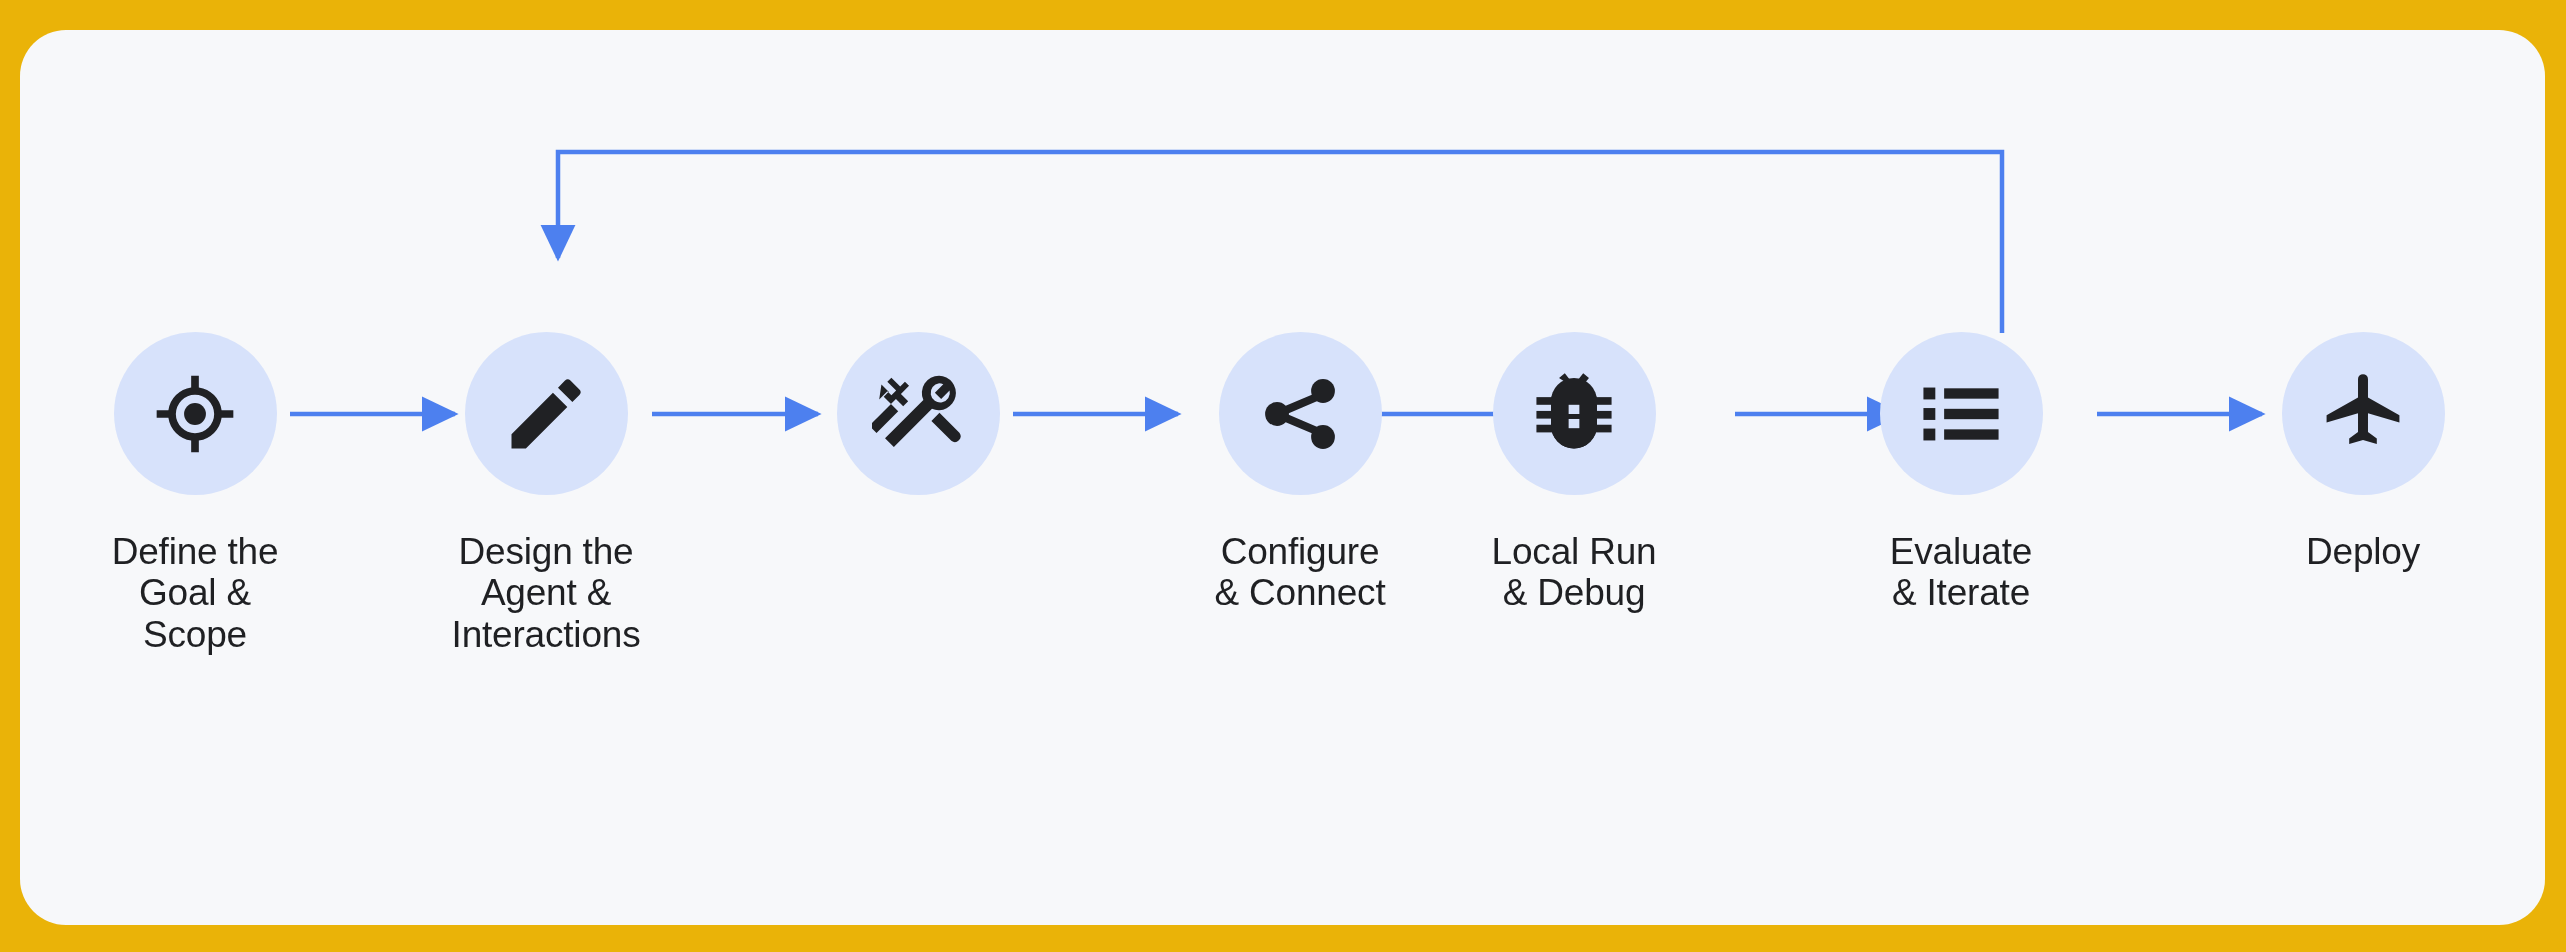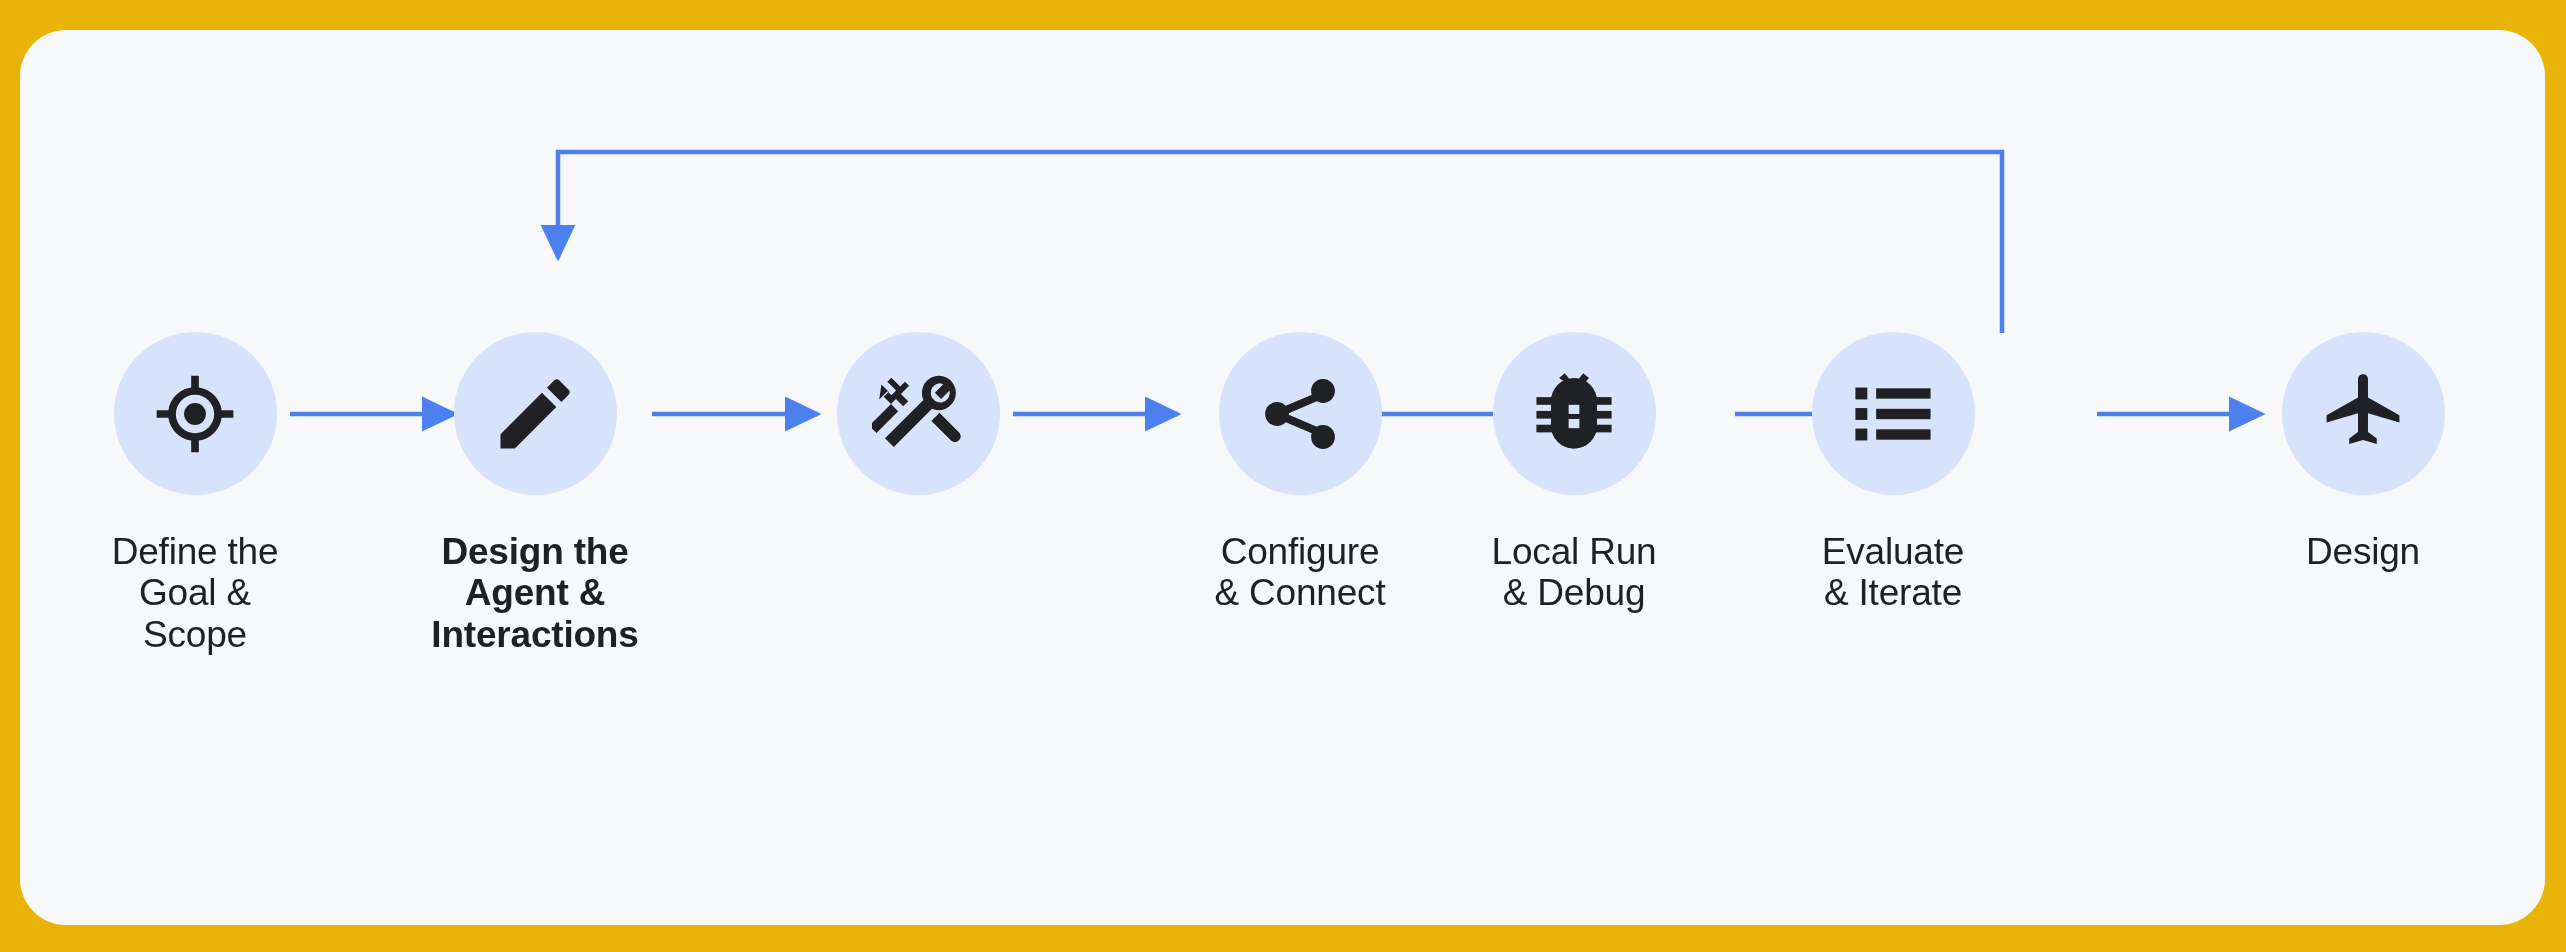--- a/index.html
+++ b/index.html
@@ -118,21 +118,21 @@
       <svg viewBox="0 0 24 24">
         <path d="M11 2h2v3.06A7.01 7.01 0 0 1 18.94 11H22v2h-3.06A7.01 7.01 0 0 1 13 18.94V22h-2v-3.06A7.01 7.01 0 0 1 5.06 13H2v-2h3.06A7.01 7.01 0 0 1 11 5.06V2Zm1 5a5 5 0 1 0 0 10a5 5 0 0 0 0-10Z"></path>
         <circle cx="12" cy="12" r="2.85"></circle>
       </svg>
     </div>
     <div class="node-label">Define the
 Goal &amp;
 Scope</div>
   </div>
 
-  <div class="node" style="left:405px;font-weight:bold;">
+  <div class="node" style="left:416px;">
     <div class="node-circle">
       <svg viewBox="0 0 24 24">
         <path d="M3 17.25V21h3.75L17.56 10.19l-3.75-3.75L3 17.25ZM20.71 7.04a1 1 0 0 0 0-1.41l-2.34-2.34a1 1 0 0 0-1.41 0l-1.83 1.83l3.75 3.75l1.83-1.83Z"></path>
       </svg>
     </div>
     <div class="node-label">Design the
 Agent &amp;
 Interactions</div>
   </div>
 
@@ -175,37 +175,37 @@
         <rect x="17.4" y="14.8" width="4.4" height="2.0"></rect>
         <path d="M6.0 8.6a6 6 0 0 1 12 0v6.4a6 6 0 0 1-12 0V8.6Z"></path>
         <rect x="10.6" y="9.6" width="2.8" height="2.4" fill="#d7e2fb"></rect>
         <rect x="10.6" y="13.3" width="2.8" height="2.4" fill="#d7e2fb"></rect>
       </svg>
     </div>
     <div class="node-label">Local Run
 &amp; Debug</div>
   </div>
 
-  <div class="node" style="left:1763px;">
+  <div class="node" style="left:1831px;">
     <div class="node-circle">
       <svg viewBox="0 0 24 24">
         <rect x="2.2" y="5.1" width="3.1" height="3.1"></rect>
         <rect x="7.6" y="5.3" width="14.2" height="2.7"></rect>
         <rect x="2.2" y="10.45" width="3.1" height="3.1"></rect>
         <rect x="7.6" y="10.65" width="14.2" height="2.7"></rect>
         <rect x="2.2" y="15.8" width="3.1" height="3.1"></rect>
         <rect x="7.6" y="16.0" width="14.2" height="2.7"></rect>
       </svg>
     </div>
     <div class="node-label">Evaluate
 &amp; Iterate</div>
   </div>
 
   <div class="node" style="left:2233px;">
     <div class="node-circle">
       <svg viewBox="0 0 24 24">
         <path d="M21.5 14.2v-1.9l-8.2-4.6V2.9a1.3 1.3 0 0 0-2.6 0v4.8L2.5 12.3v1.9l8.2-2.4v4.9l-2.3 1.7v1.4l3.6-1.0l3.6 1.0v-1.4l-2.3-1.7v-4.9l8.2 2.4Z"></path>
       </svg>
     </div>
-    <div class="node-label">Design</div>
+    <div class="node-label">Deploy</div>
   </div>
 
 </div>
 
 </body></html>

